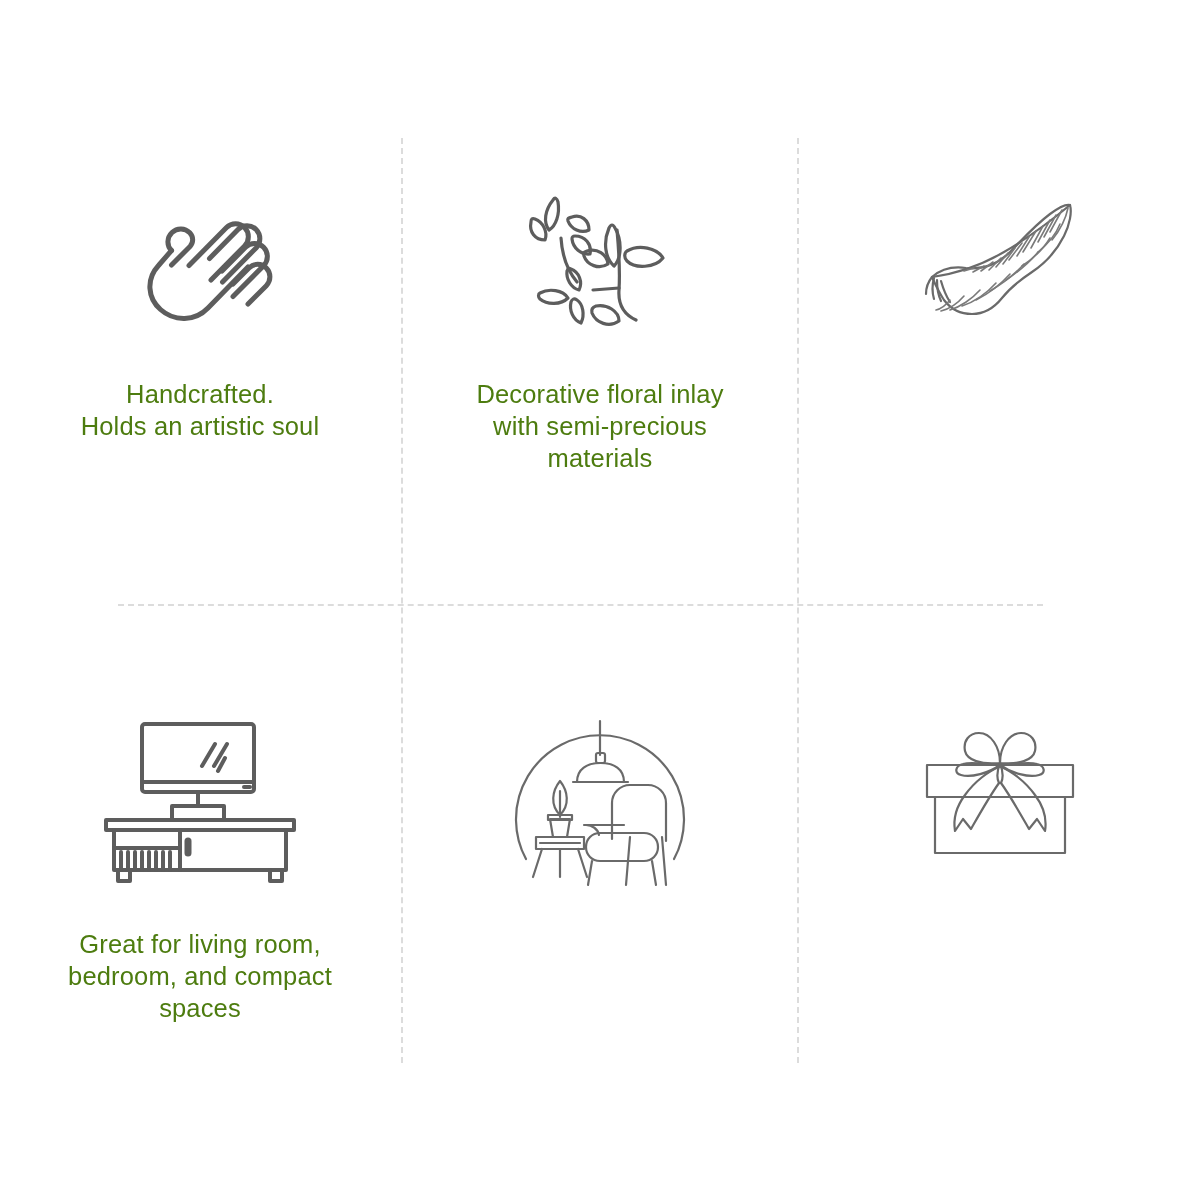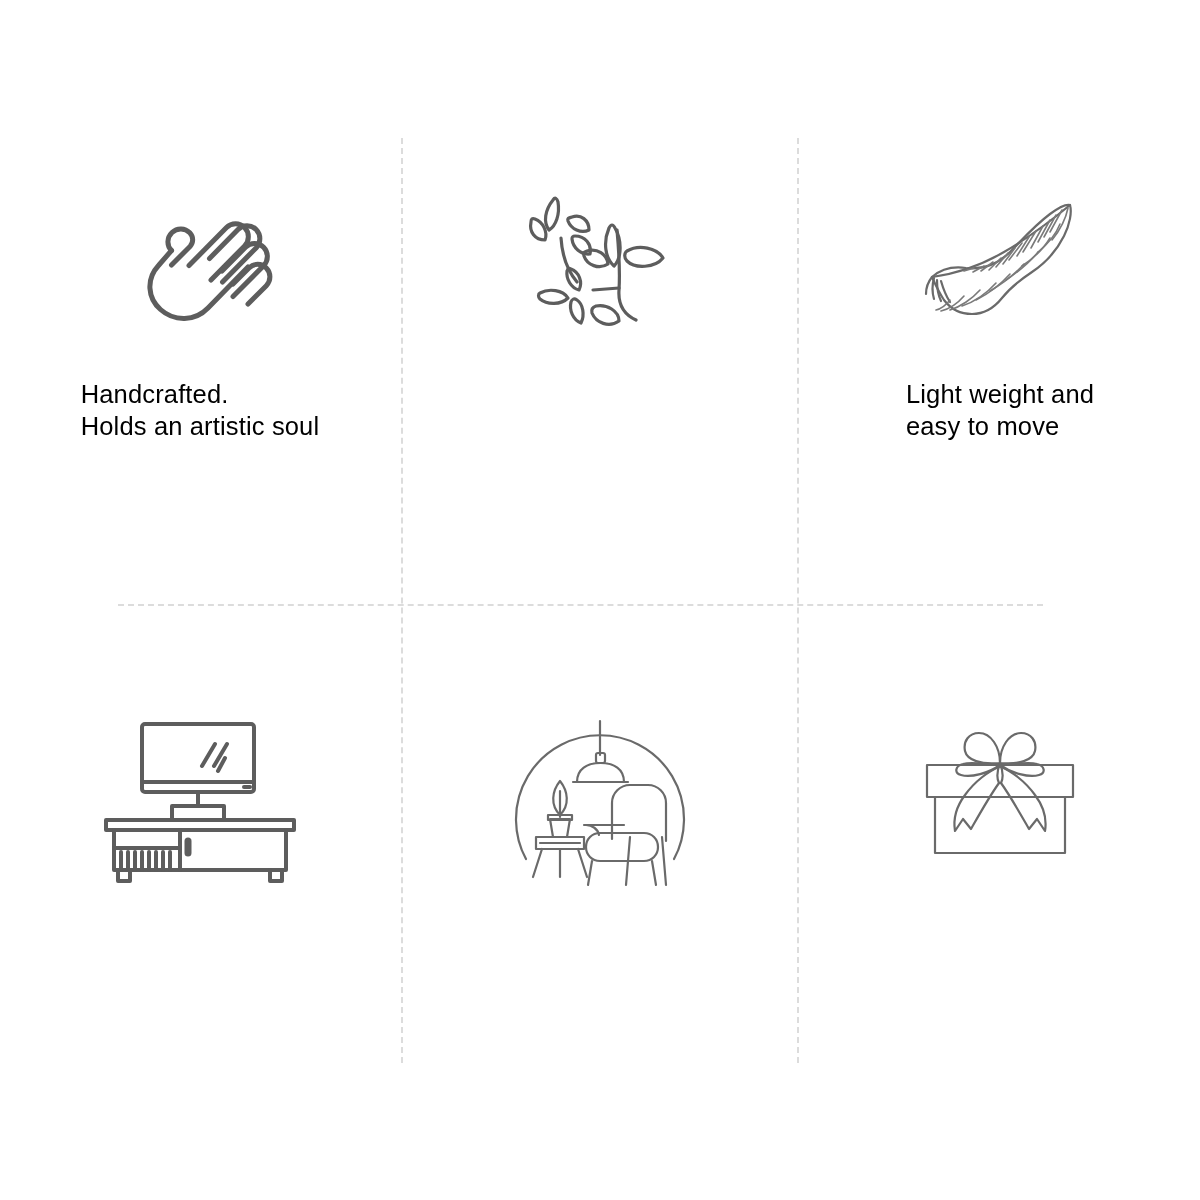--- a/index.html
+++ b/index.html
@@ -77,22 +77,22 @@
 
   .icon-wrap svg {
     display: block;
     overflow: visible;
   }
 
   .caption {
     margin-top: 6px;
     font-size: 25.5px;
     line-height: 32px;
-    text-align: left;
-    color: #000000;
+    text-align: center;
+    color: #4d7c0f;
     letter-spacing: 0.15px;
     font-weight: 400;
     max-width: 340px;
     white-space: pre-line;
   }
   .cell.row1 .caption { margin-top: 20px; }
   .cell.row2 .caption { margin-top: 28px; }
 
   .st {
     fill: none;
@@ -181,20 +181,23 @@
             <path d="M104 110 L78 112"></path>
 
             <path d="M94 50 C88 64 90 80 99 88 C107 80 107 62 100 50 C98 46 96 46 94 50 Z"></path>
             <path d="M112 73 C124 66 142 70 148 80 C140 90 120 91 112 83 C109 80 109 75 112 73 Z"></path>
             <path d="M72 73 C82 70 92 76 93 86 C84 92 72 87 69 78 C68 74 69 74 72 73 Z"></path>
             <path d="M62 122 C68 126 70 137 66 145 C58 142 54 132 56 124 C57 121 59 120 62 122 Z"></path>
             <path d="M81 128 C92 126 104 133 104 143 C94 150 81 145 77 135 C76 131 78 129 81 128 Z"></path>
           </g>
         </svg>
       </div>
+      <div class="caption">Decorative floral inlay
+with semi-precious
+materials</div>
     </div>
 
     <div class="cell row1">
       <div class="icon-wrap">
         <svg width="180" height="155" viewBox="0 0 180 155" aria-hidden="true">
           <g class="st-thin">
 
             <path d="M22 91 C30 84 42 80 56 82 C74 84 88 78 100 66 C112 54 124 40 140 28 C148 22 156 18 160 19
                      C162 26 160 38 154 50 C146 66 134 78 122 86 C110 94 100 102 92 112 C84 122 74 128 62 128
                      C50 128 40 122 34 114 C30 108 26 100 22 91 Z"></path>
@@ -228,22 +231,20 @@
             <path d="M128 66 C120 76 108 86 96 94"></path>
             <path d="M114 78 C105 88 92 98 80 105"></path>
             <path d="M100 88 C91 98 78 108 66 114"></path>
             <path d="M86 97 C77 107 64 116 52 120"></path>
             <path d="M70 104 C62 113 50 121 40 124"></path>
             <path d="M54 110 C48 117 39 123 31 125"></path>
             <path d="M40 114 C36 119 31 123 26 124"></path>
           </g>
         </svg>
       </div>
-      <div class="caption">Light weight and
-easy to move</div>
     </div>
 
     <div class="cell row2">
       <div class="icon-wrap">
         <svg width="200" height="185" viewBox="0 0 200 185" aria-hidden="true">
           <g class="st-med">
 
             <rect x="42" y="16" width="112" height="68" rx="3"></rect>
             <path d="M44 74 L152 74"></path>
             <path d="M144 79 L150 79"></path>
@@ -272,20 +273,23 @@
             <path d="M63 144 L63 162"></path>
             <path d="M70 144 L70 162"></path>
 
             <path d="M88 133 L88 145" stroke-width="7"></path>
 
             <path d="M18 162 L18 173 L30 173 L30 162"></path>
             <path d="M170 162 L170 173 L182 173 L182 162"></path>
           </g>
         </svg>
       </div>
+      <div class="caption">Great for living room,
+bedroom, and compact
+spaces</div>
     </div>
 
     <div class="cell row2">
       <div class="icon-wrap">
         <svg width="196" height="186" viewBox="0 0 196 186" aria-hidden="true">
           <g class="st-thin" stroke-width="3">
 
             <path d="M24 152 A84 84 0 1 1 172 152"></path>
 
             <path d="M98 14 L98 48"></path>

